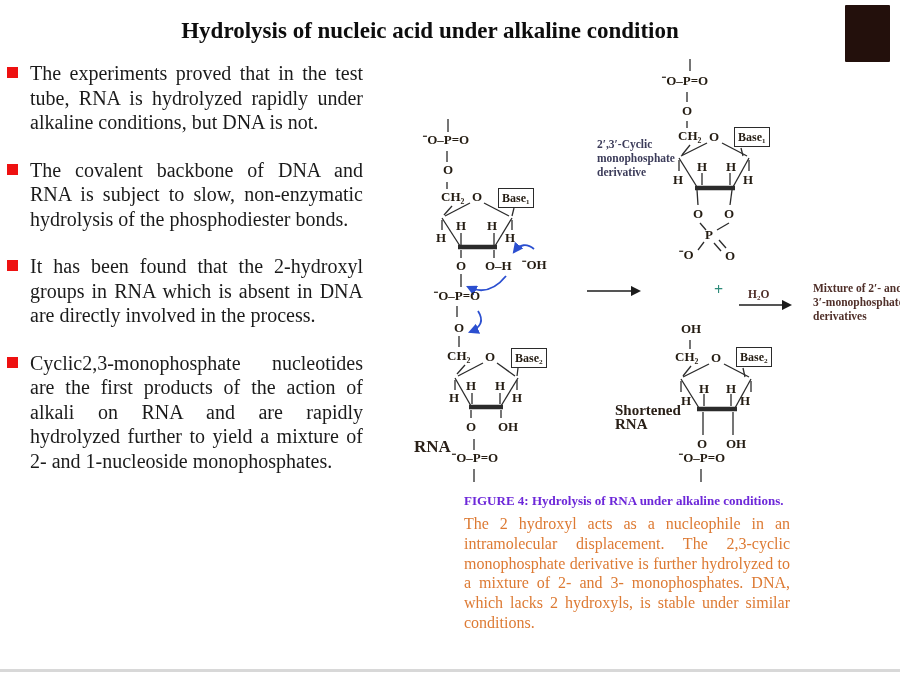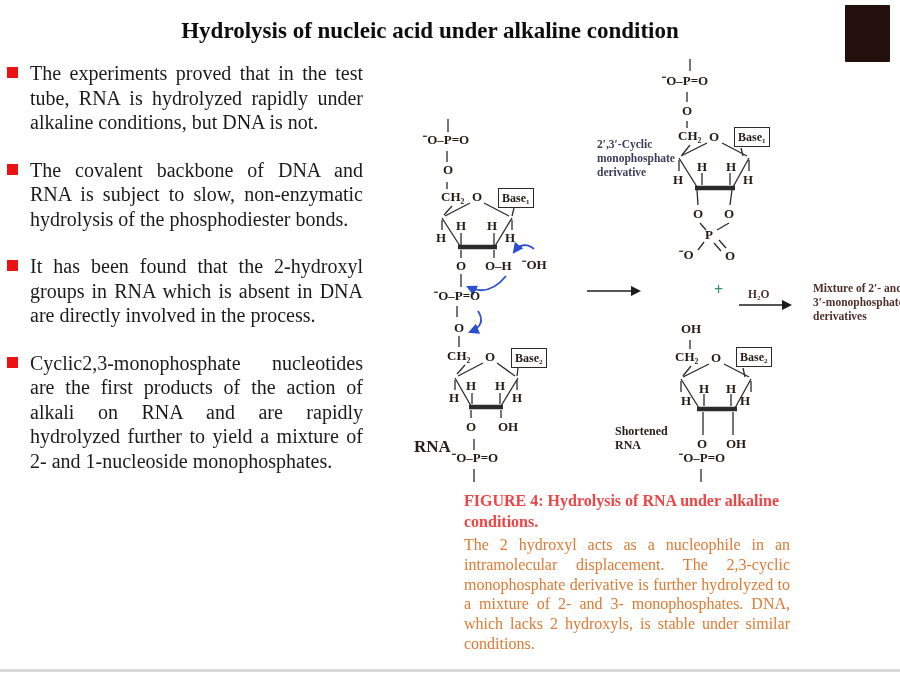--- a/index.html
+++ b/index.html
@@ -27,21 +27,21 @@
   .ctr{text-align:center;}
   .basebox{position:absolute;font-family:"Liberation Serif",serif;font-weight:bold;font-size:12px;
         line-height:12px;color:#241c12;border:1.3px solid #2b2b2b;padding:3px 3px;background:#fff;white-space:nowrap;}
   .ann{position:absolute;font-family:"Liberation Serif",serif;font-weight:bold;
         font-size:11.5px;line-height:14px;color:#50302A;}
   .navy{color:#3C3C5A;}
   .dark{color:#2a2018;}
   .plus{position:absolute;font-size:16px;font-weight:bold;color:#2E8B7A;font-family:"Liberation Serif",serif;}
   
   .cap{left:464px;top:490px;width:433px;}
-  .cap-h{width:330px;font-size:16px;line-height:21px;font-weight:bold;color:#ef4444;}
+  .cap-h{width:330px;font-size:13px;line-height:21px;font-weight:bold;color:#6d28d9;}
   .cap-b{width:326px;margin-top:3px;font-size:16px;line-height:19.8px;text-align:justify;color:#DD7A33;}
   .baseline{left:0;top:669px;width:900px;height:3px;background:#d8d8d8;}
   svg{position:absolute;}
 </style>
 </head>
 <body>
 
 <div class="abs title">Hydrolysis of nucleic acid under alkaline condition</div>
 
 <div class="abs photo"></div>
@@ -186,21 +186,21 @@
 <span class="atom" style="left:693px;top:207px;">O</span>
 <span class="atom" style="left:724px;top:207px;">O</span>
 <span class="atom" style="left:705px;top:228px;">P</span>
 <span class="atom" style="left:679px;top:248px;">⁻O</span>
 <span class="atom" style="left:725px;top:249px;">O</span>
 
 <span class="plus" style="left:714px;top:281px;">+</span>
 <span class="ann" style="left:748px;top:287px;">H₂O</span>
 <span class="ann" style="left:797px;top:281px;width:100px;margin-left:16px;">Mixture of 2′- and 3′-monophosphate derivatives</span>
 
-<span class="ann dark" style="left:615px;top:424px;width:64px;font-size:12px;">Shortened RNA</span>
+<span class="ann dark" style="left:615px;top:403px;width:64px;font-size:15px;">Shortened RNA</span>
 <span class="atom" style="left:681px;top:322px;">OH</span>
 <span class="atom" style="left:675px;top:350px;">CH₂</span>
 <span class="atom" style="left:711px;top:351px;">O</span>
 <span class="basebox" style="left:736px;top:347px;">Base₂</span>
 <span class="atom" style="left:699px;top:382px;">H</span>
 <span class="atom" style="left:726px;top:382px;">H</span>
 <span class="atom" style="left:681px;top:394px;">H</span>
 <span class="atom" style="left:740px;top:394px;">H</span>
 <span class="atom" style="left:697px;top:437px;">O</span>
 <span class="atom" style="left:726px;top:437px;">OH</span>

